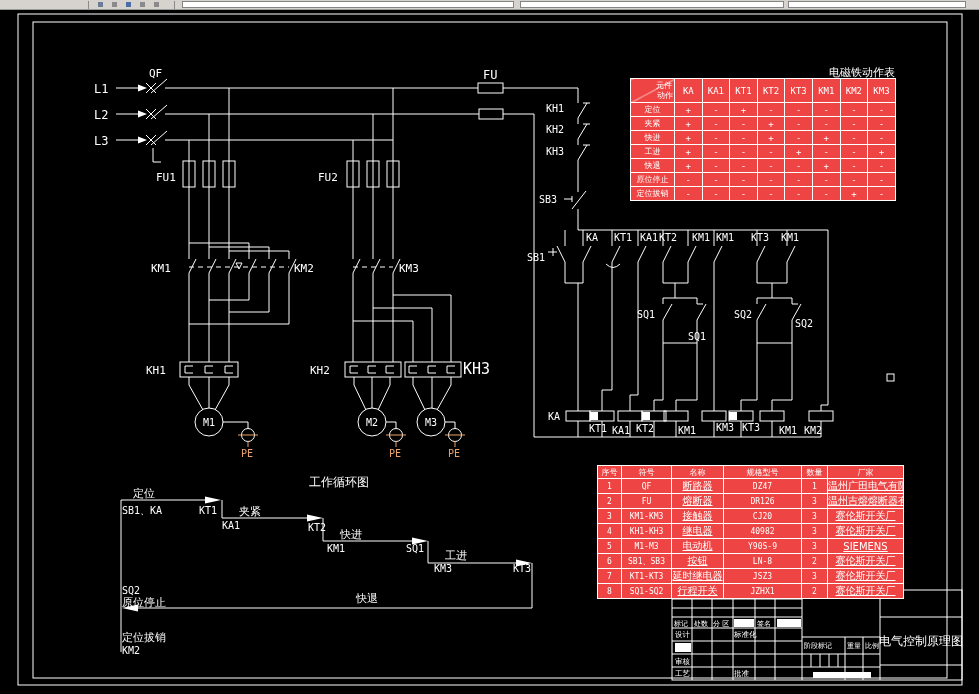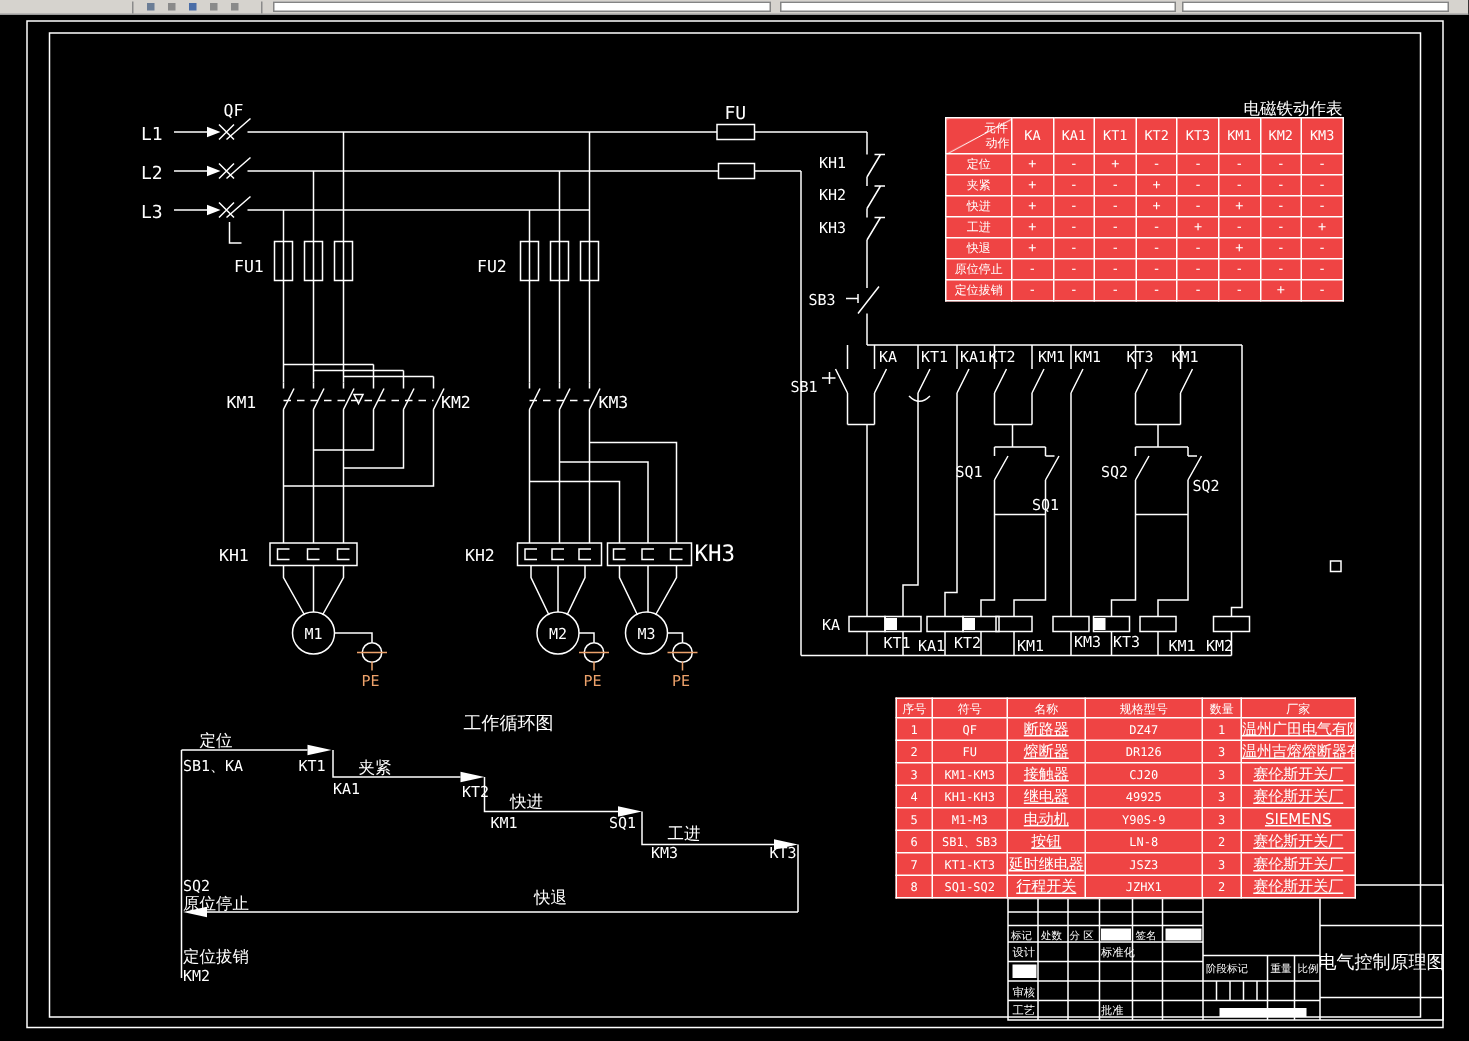--- a/index.html
+++ b/index.html
@@ -431,21 +431,21 @@
             <td>KM1-KM3</td>
             <td>接触器</td>
             <td>CJ20</td>
             <td>3</td>
             <td>赛伦斯开关厂</td>
           </tr>
           <tr>
             <td>4</td>
             <td>KH1-KH3</td>
             <td>继电器</td>
-            <td>49925</td>
+            <td>40982</td>
             <td>3</td>
             <td>赛伦斯开关厂</td>
           </tr>
           <tr>
             <td>5</td>
             <td>M1-M3</td>
             <td>电动机</td>
             <td>Y90S-9</td>
             <td>3</td>
             <td>SIEMENS</td>

